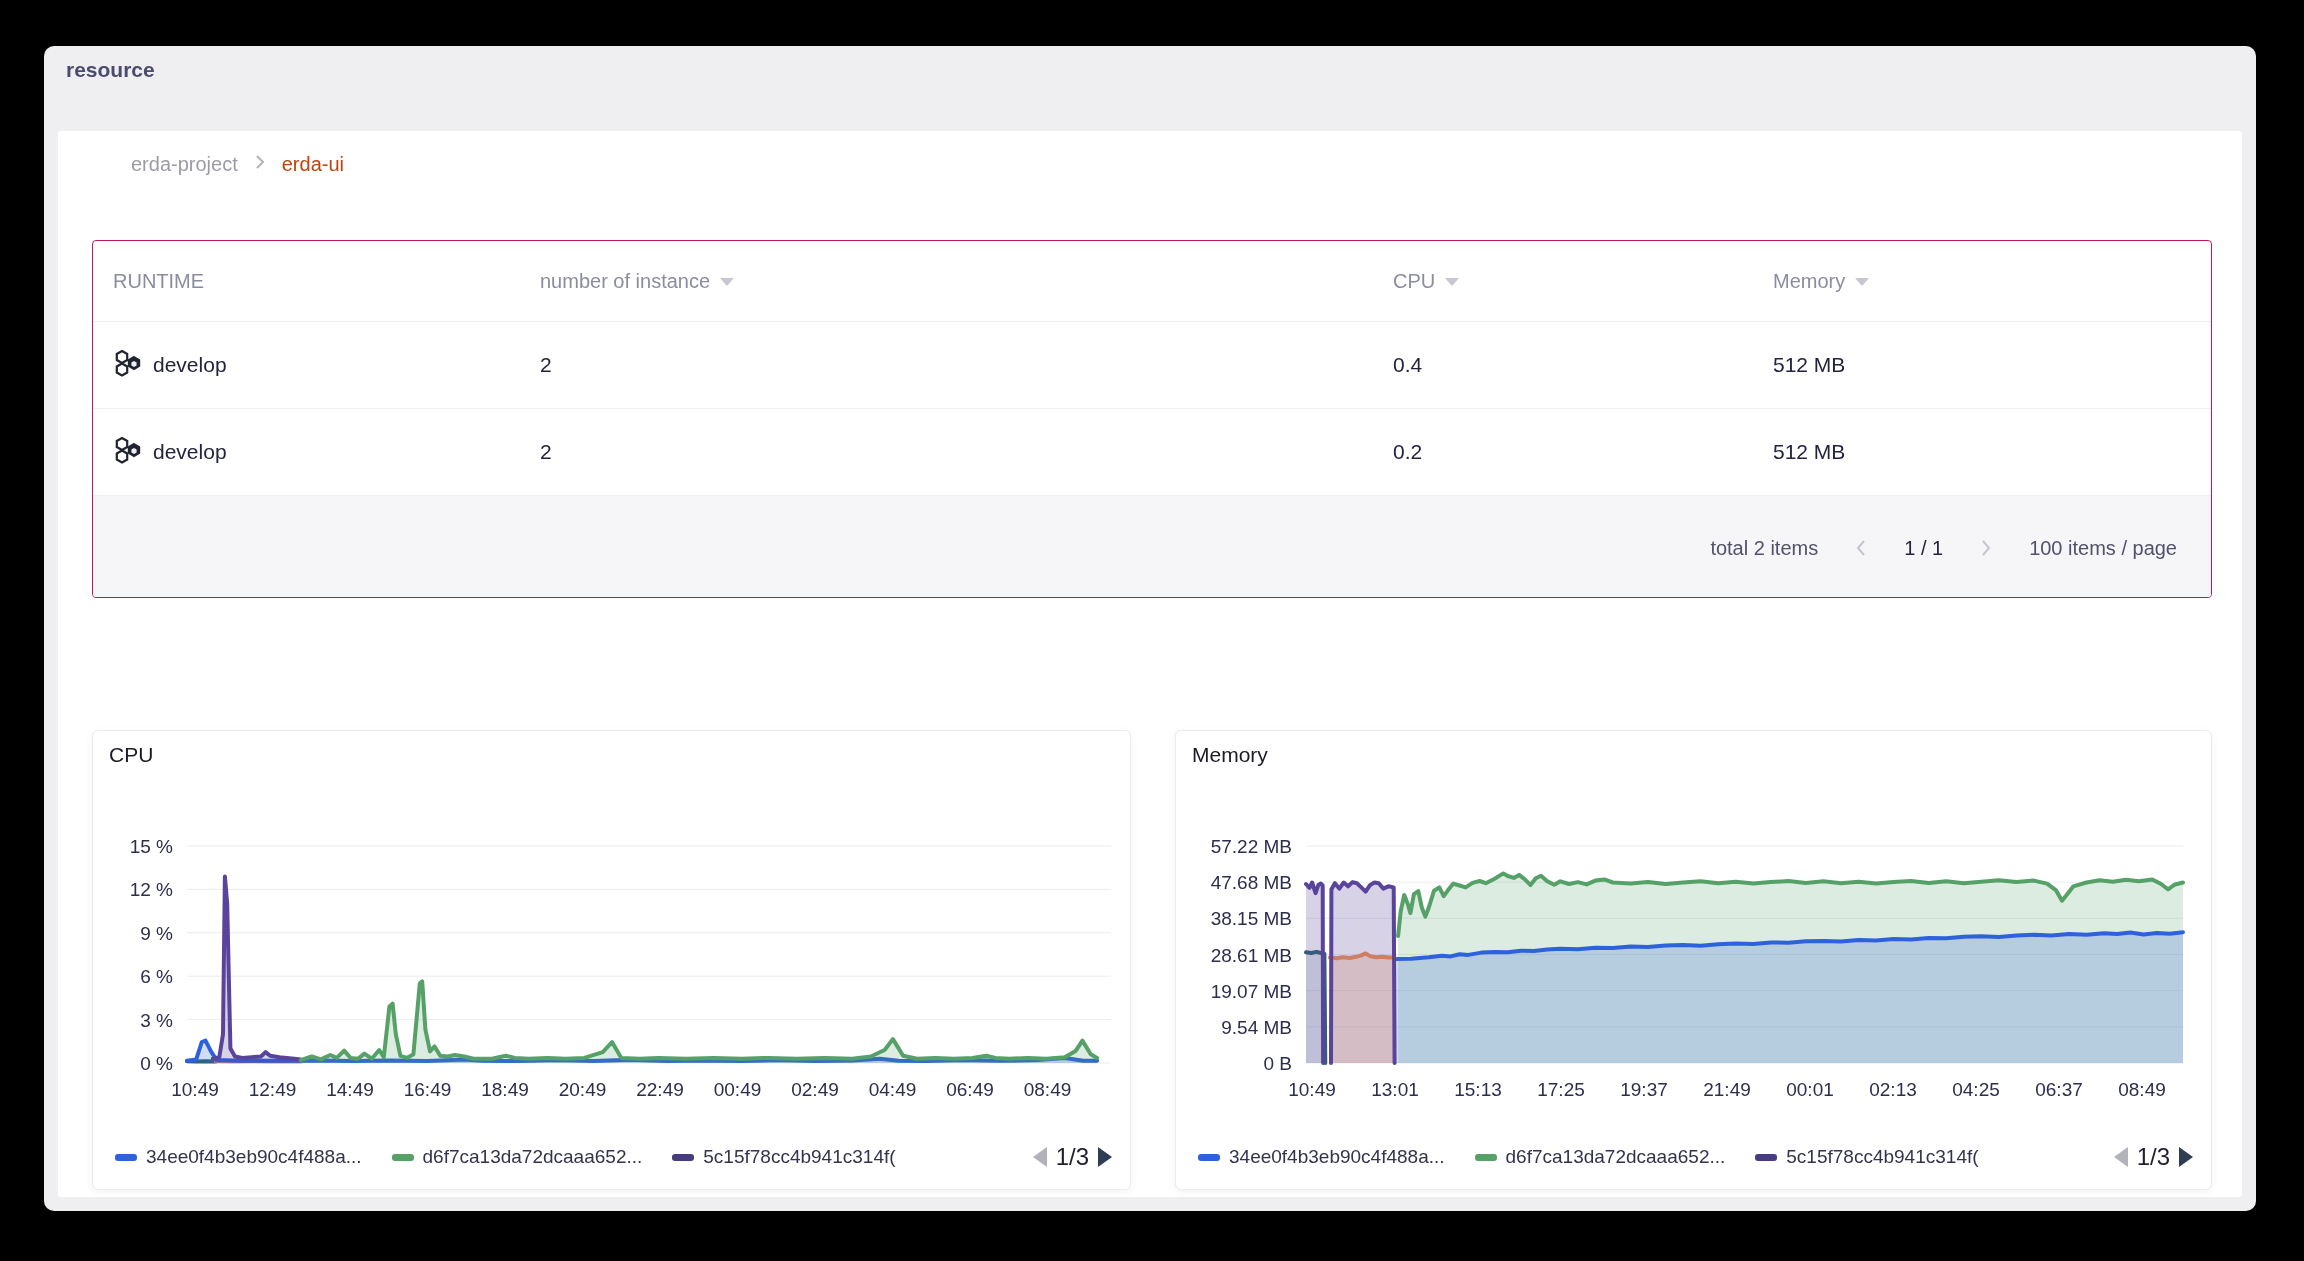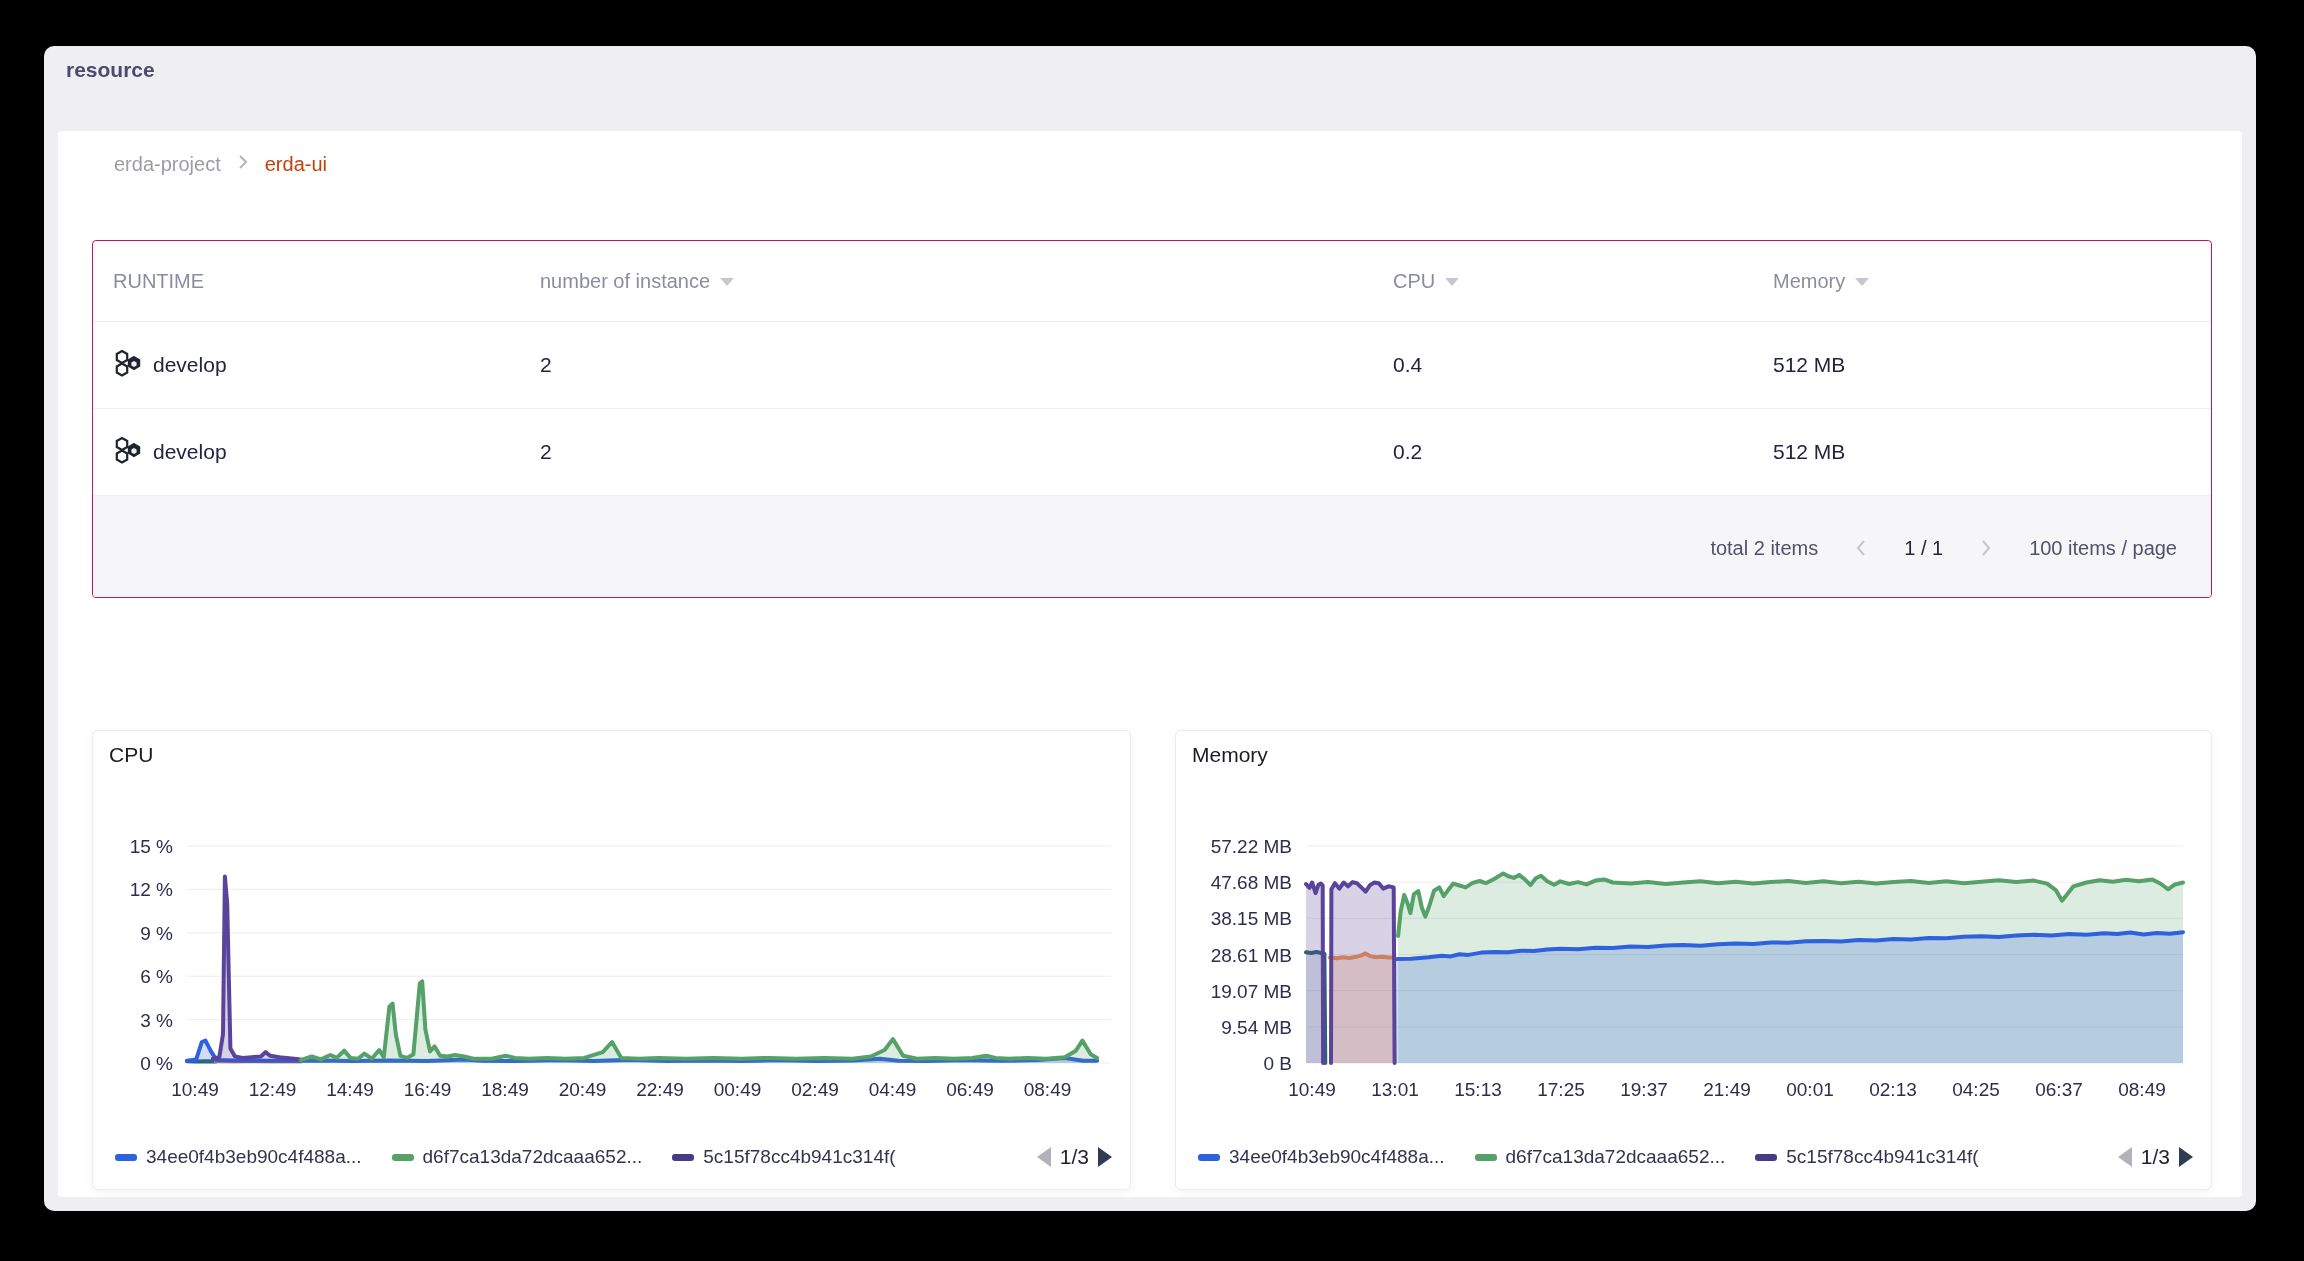--- a/index.html
+++ b/index.html
@@ -3,21 +3,21 @@
 <meta charset="utf-8">
 <style>
   html,body{margin:0;padding:0;background:#000;width:2304px;height:1261px;
     font-family:"Liberation Sans",sans-serif;-webkit-font-smoothing:antialiased;}
   .page{position:absolute;left:44px;top:46px;width:2212px;height:1165px;
     background:#efeff1;border-radius:10px;overflow:hidden;}
   .page-title{position:absolute;left:22px;top:12px;font-size:21px;font-weight:700;color:#4b4b70;}
   .content{position:absolute;left:14px;top:85px;right:14px;bottom:14px;background:#fff;border-radius:3px;}
 
   
-  .breadcrumb{position:absolute;left:56px;top:22px;display:flex;align-items:center;gap:16px;font-size:20px;}
+  .breadcrumb{position:absolute;left:73px;top:22px;display:flex;align-items:center;gap:16px;font-size:20px;}
   .crumb-prev{color:#9c9ca6;cursor:pointer;}
   .crumb-cur{color:#c2410c;font-weight:500;}
 
   
   .table{position:absolute;left:34px;top:109px;width:2120px;height:358px;
     border:1px solid #be185d;border-radius:4px;overflow:hidden;background:#fff;box-sizing:border-box;}
   .t-row{display:grid;grid-template-columns:447px 853px 380px auto;align-items:center;}
   .t-head{height:80px;border-bottom:1px solid #ebebf0;color:#8c8ca1;font-size:20px;}
   .t-body-row{height:86px;border-bottom:1px solid #f0f0f4;color:#23233f;font-size:21px;}
   .cell1{padding-left:20px;display:flex;align-items:center;gap:10px;}
@@ -41,21 +41,21 @@
     border-radius:6px;box-shadow:0 2px 10px rgba(0,0,0,.05);box-sizing:border-box;overflow:hidden;}
   .chart-card.cpu{left:34px;width:1039px;}
   .chart-card.mem{left:1117px;width:1037px;}
   .chart-title{position:absolute;left:16px;top:12px;font-size:21px;font-weight:500;color:#1b1b26;}
   .plot{position:absolute;left:0;top:0;}
   .ytick,.xtick{font-family:"Liberation Sans",sans-serif;font-size:19px;font-weight:500;fill:#2d2d4e;}
   .legend{position:absolute;left:22px;right:18px;bottom:16px;height:32px;display:flex;
     align-items:center;gap:30px;font-size:19px;color:#33334d;white-space:nowrap;}
   .leg-item{display:flex;align-items:center;gap:9px;cursor:pointer;}
   .swatch{width:22px;height:7px;border-radius:3px;flex:0 0 auto;}
-  .leg-pager{margin-left:auto;display:flex;align-items:center;gap:9px;font-size:21px;color:#1f1f2e;justify-content:space-between;}
+  .leg-pager{margin-left:auto;display:flex;align-items:center;gap:9px;font-size:24px;color:#1f1f2e;justify-content:space-between;}
   .tri-l{width:0;height:0;border-top:10px solid transparent;border-bottom:10px solid transparent;
     border-right:14px solid #b2b2bb;cursor:pointer;}
   .tri-r{width:0;height:0;border-top:10px solid transparent;border-bottom:10px solid transparent;
     border-left:14px solid #2e3d52;cursor:pointer;}
 </style>
 </head>
 <body>
 
 <div class="page">
   <div class="page-title">resource</div>

